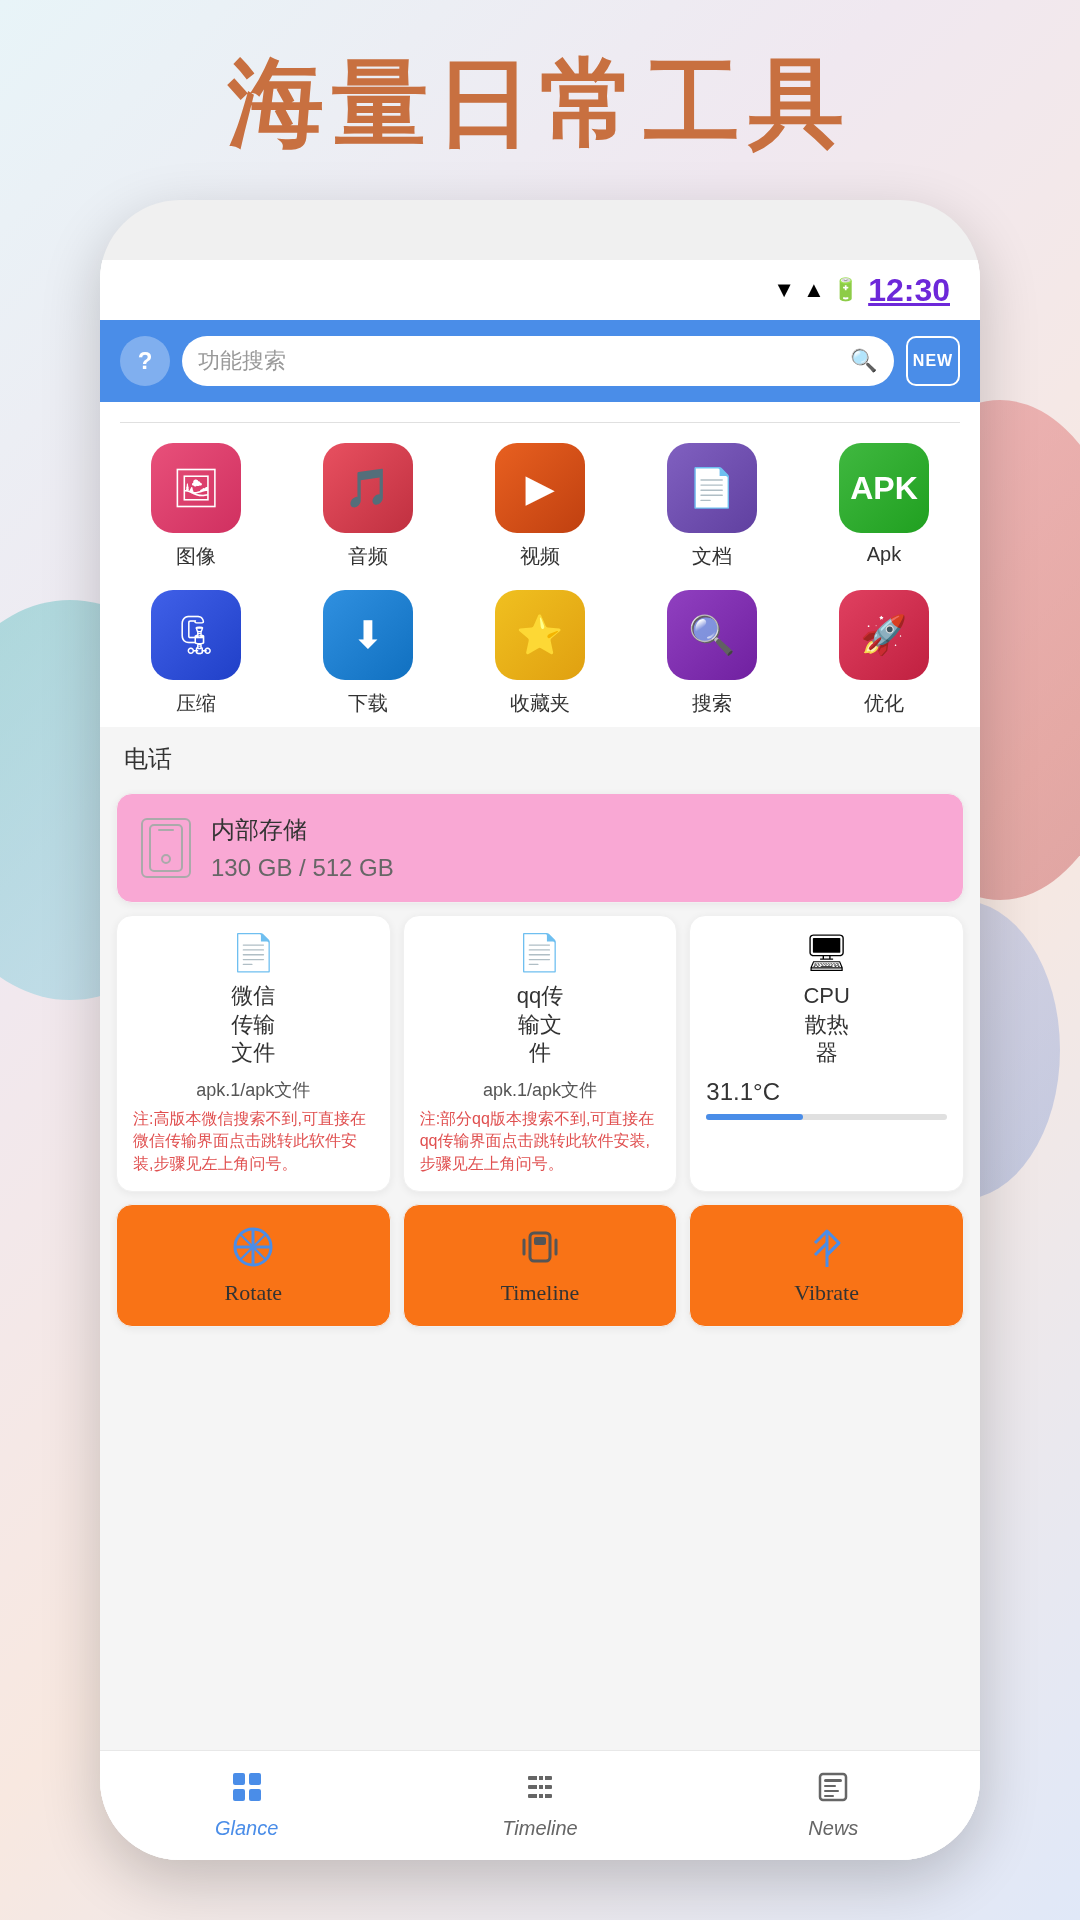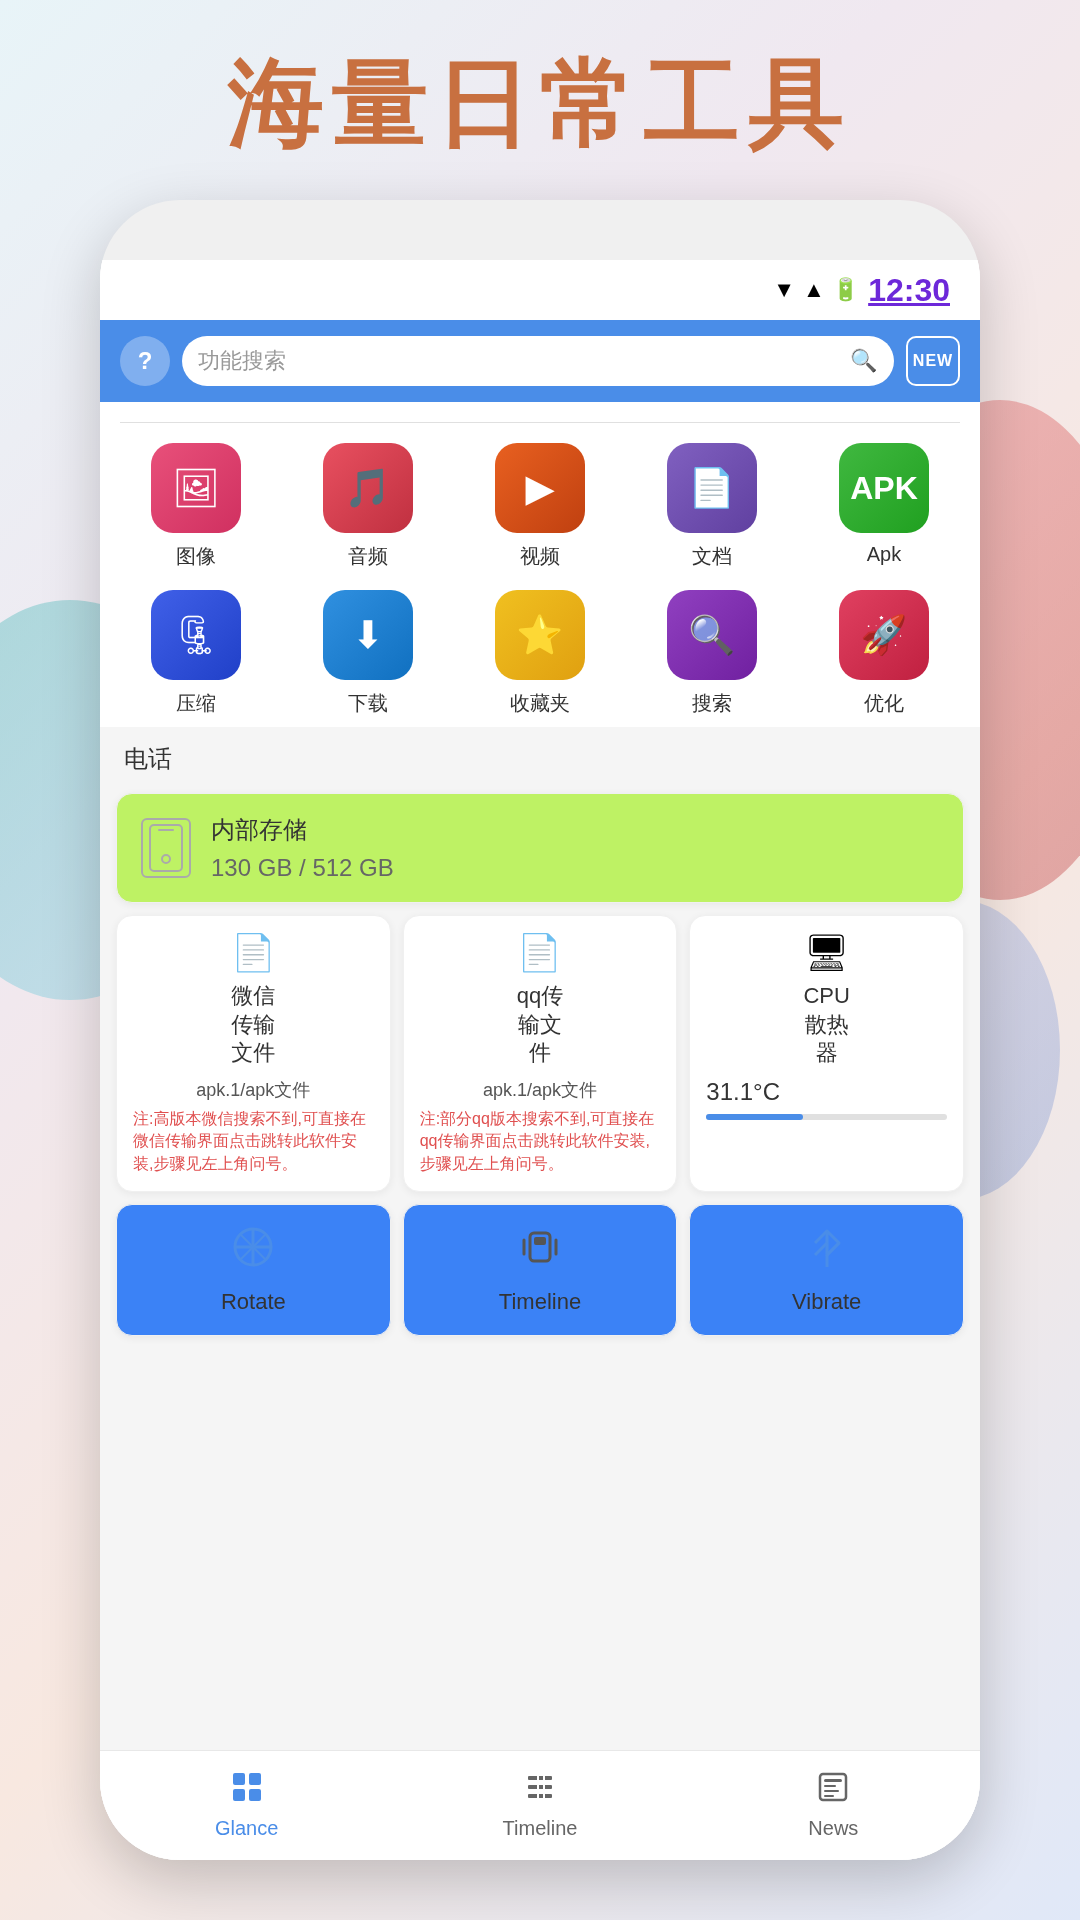--- a/index.html
+++ b/index.html
@@ -203,21 +203,21 @@
     .section-header {
       padding: 16px 24px 10px;
       font-size: 24px;
       color: #333;
       font-weight: 500;
     }
 
     
     .storage-card {
       margin: 8px 16px;
-      background: #bef264;
+      background: #f9a8d4;
       border-radius: 16px;
       padding: 20px 24px;
       display: flex;
       align-items: center;
       gap: 20px;
       box-shadow: 0 2px 8px rgba(0,0,0,0.06);
       border: 1px solid #f0f0f0;
     }
     .storage-icon {
       width: 50px;
@@ -301,29 +301,30 @@
     }
 
     
     .tool-cards-row {
       display: flex;
       gap: 12px;
       margin: 12px 16px;
     }
     .tool-card {
       flex: 1;
-      background: #3b82f6;
+      background: #f97316;
       border-radius: 16px;
       padding: 20px 16px;
       display: flex;
       flex-direction: column;
       align-items: center;
-      gap: 10px;
+      gap: 0;
       box-shadow: 0 2px 8px rgba(0,0,0,0.06);
       border: 1px solid #f0f0f0;
+      font-family: Liberation Serif, serif;
     }
     .tool-icon {
       font-size: 44px;
     }
     .tool-label {
       font-size: 22px;
       color: #333;
     }
 
     
@@ -338,20 +339,21 @@
       border-top: 1px solid #e8e8e8;
     }
     .nav-item {
       flex: 1;
       display: flex;
       flex-direction: column;
       align-items: center;
       justify-content: center;
       gap: 6px;
       cursor: pointer;
+      font-style: italic;
     }
     .nav-icon {
       font-size: 32px;
     }
     .nav-label {
       font-size: 20px;
     }
     .nav-item.active .nav-label { color: #4a8de8; }
     .nav-item.active .nav-icon { color: #4a8de8; }
     .nav-item:not(.active) .nav-label { color: #666; }

